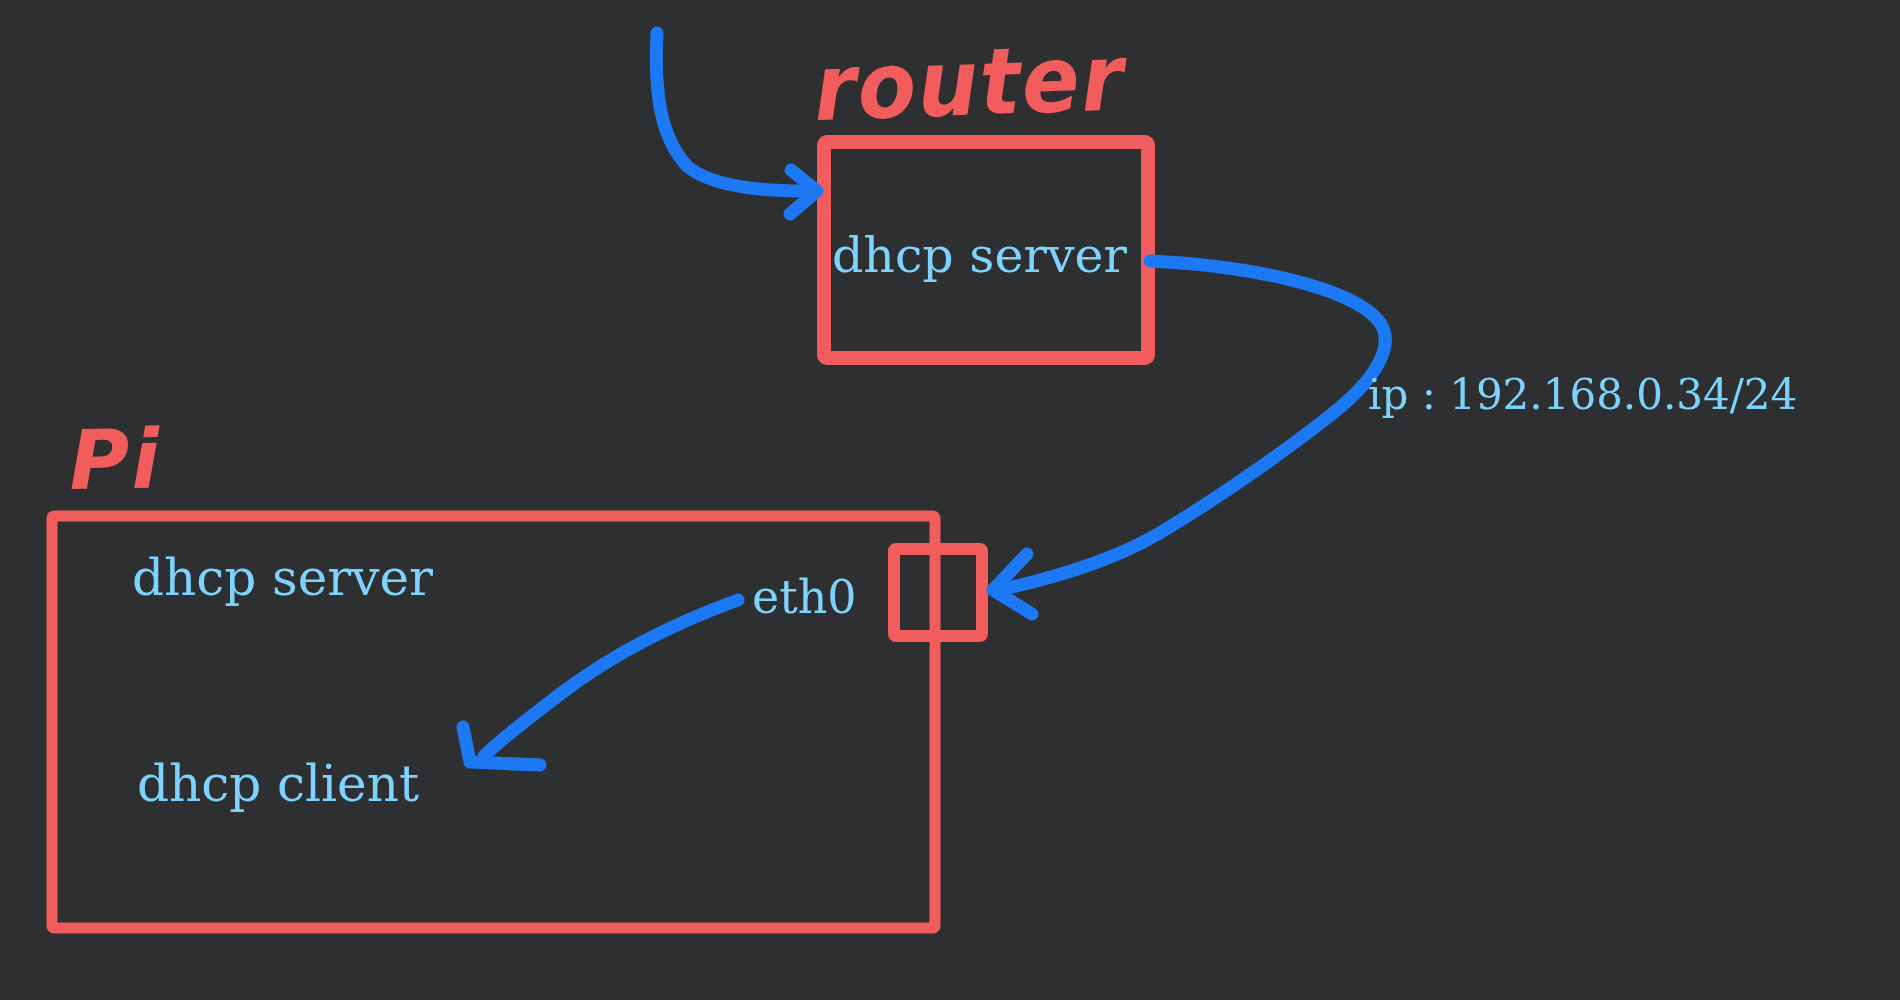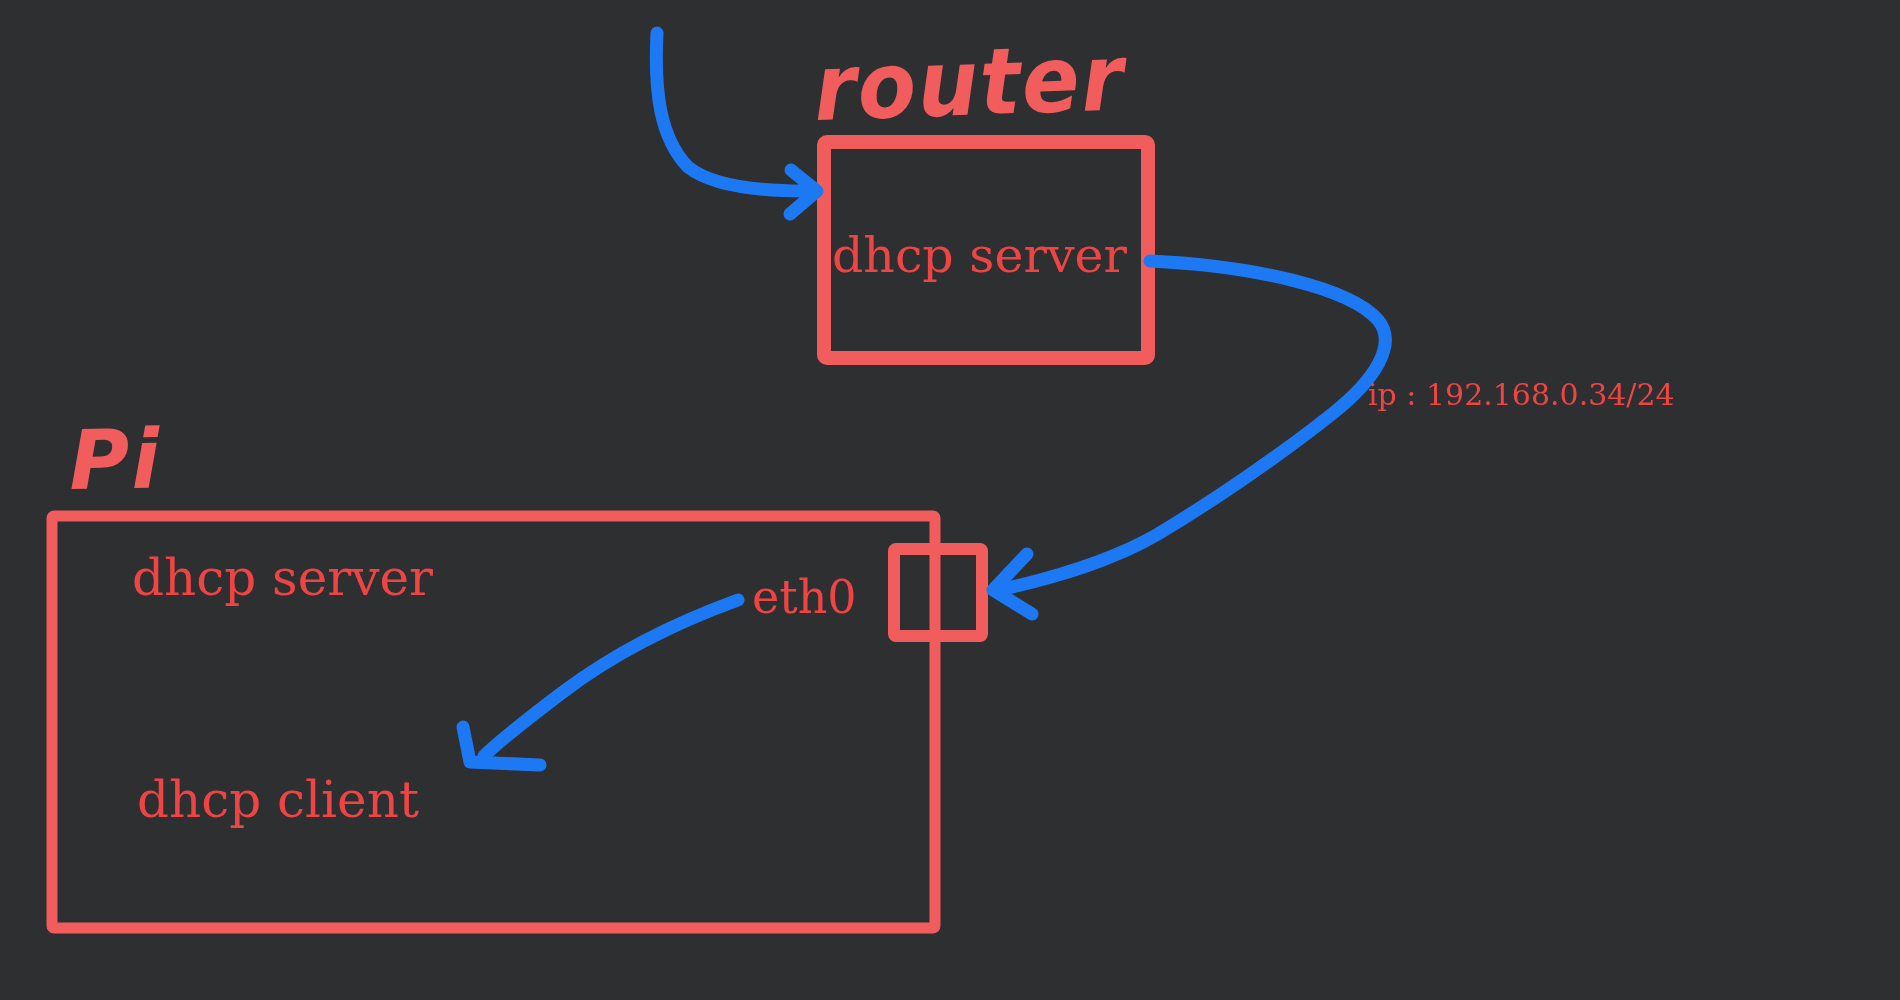--- a/index.html
+++ b/index.html
@@ -21,21 +21,21 @@
     top: 0;
   }
   .txt {
     position: absolute;
     white-space: nowrap;
     line-height: 1.15;
     color: #1d79f3;
   }
   .blue-serif {
     font-family: "DejaVu Serif", "Liberation Serif", serif;
-    color: #ef4444;
+    color: #7dd3fc;
   }
   .hand {
     font-family: "DejaVu Sans", "Liberation Sans", sans-serif;
     font-style: italic;
     font-weight: 600;
     color: #f15d5d;
     letter-spacing: 2px;
   }
   .router-title {
     left: 816px;
@@ -52,31 +52,31 @@
     transform-origin: left bottom;
   }
   .router-dhcp {
     left: 832px;
     top: 228px;
     font-size: 49px;
   }
   .lease-block {
     left: 1368px;
     top: 366px;
-    font-size: 30px;
+    font-size: 42px;
     line-height: 57px;
   }
   .pi-dhcp-server {
     left: 132px;
     top: 550px;
     font-size: 50px;
   }
   .pi-dhcp-client {
     left: 137px;
-    top: 772px;
+    top: 756px;
     font-size: 50px;
   }
   .eth0-label {
     left: 752px;
     top: 571px;
     font-size: 46px;
     text-align: center;
   }
 </style>
 </head>

